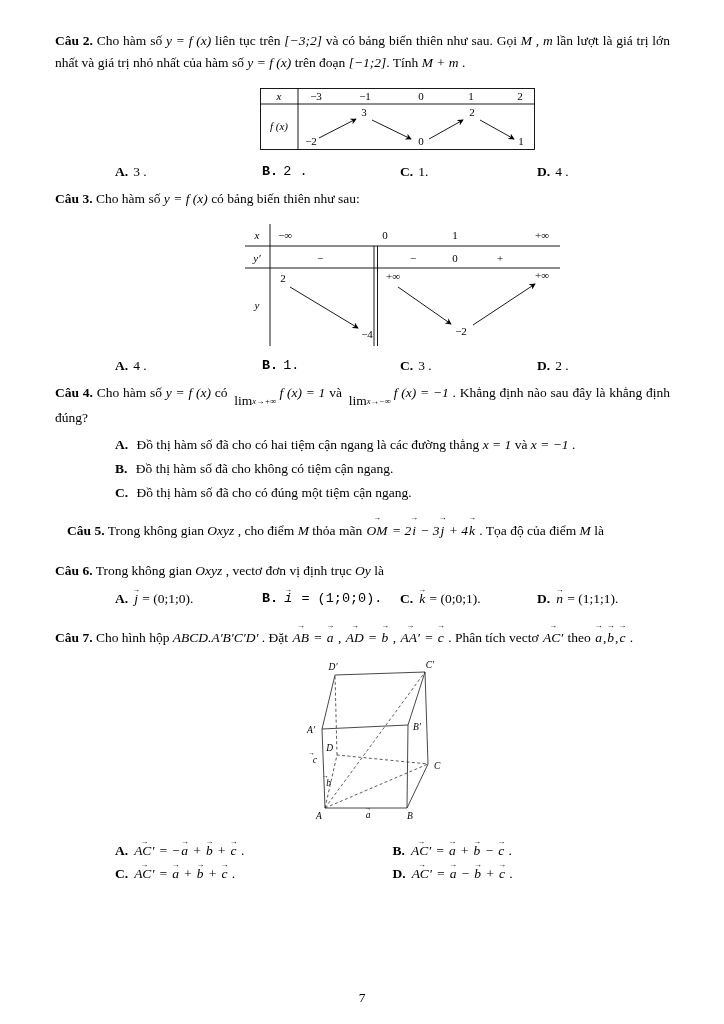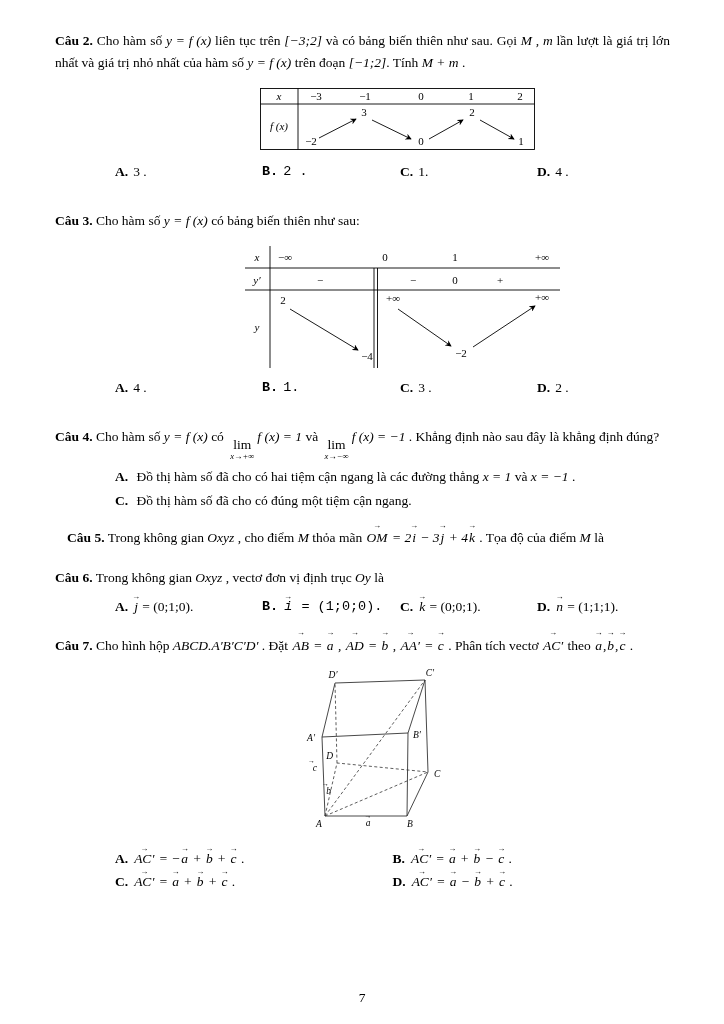--- a/index.html
+++ b/index.html
@@ -11,27 +11,27 @@
   .b { font-weight:bold; }
   .m { font-style:italic; }
   .L { font-weight:bold; margin-right:5px; }
   .ansrow { display:flex; margin:10px 0 0 60px;justify-content:flex-end; }
   .c1 { width:147px; } .c2 { width:138px;font-family:Liberation Mono, monospace; } .c3 { width:137px; } .c4 { flex:1; }
   .optline { margin:3px 0 0 60px; line-height:1.55; }
   .qline { margin:14px 0 0 60px; }
   .vec { position:relative; display:inline-block; font-style:italic; padding:0 1px; }
   .vec::before { content:"→"; position:absolute; top:-0.70em; left:50%; transform:translateX(-50%);
                  font-size:0.6em; font-style:normal; line-height:1; }
-  .lim { display:inline-flex; flex-direction:column; align-items:center; line-height:1;
+  .lim { display:inline-flex; flex-direction:row; align-items:center; line-height:1;
          vertical-align:-8px; margin:0 3px; }
   .lim .ls { font-size:8.5px; font-style:italic; margin-top:1px; }
   .t1wrap { margin:14px 0 0 205px; }
   .t2wrap { margin:14px 0 0 190px; }
   .figwrap { margin:10px 0 0 245px; }
-  .mt14 { margin-top:30px; } .mt16 { margin-top:16px; } .mt18 { margin-top:18px; }
+  .mt14 { margin-top:8px; } .mt16 { margin-top:16px; } .mt18 { margin-top:18px; }
   .mt20 { margin-top:20px; } .mt6 { margin-top:6px; }
   .ind12 { padding-left:12px; }
   svg text { font-family:"Liberation Serif", serif; font-size:11px; fill:#000; }
   svg .ti { font-style:italic; }
   svg .fig { font-size:9.5px; font-style:italic; }
   svg .ar { font-size:7px; font-style:normal; }
   .q7row { display:flex; margin-left:60px; }
   .q7row .q7c { width:285px;font-family:Liberation Serif, serif; }
   .pagenum { position:absolute; bottom:18px; left:0; width:100%; text-align:center; }
 </style>
@@ -130,20 +130,21 @@
 
   <p class="q mt14"><span class="b">Câu 4.</span><span> Cho hàm số </span><span class="m">y = f (x)</span><span> có </span><span class="lim">
         <span>lim</span>
         <span class="ls">x→+∞</span>
       </span><span class="m">f (x) = 1</span><span> và </span><span class="lim">
         <span>lim</span>
         <span class="ls">x→−∞</span>
       </span><span class="m">f (x) = −1</span><span> . Khẳng định nào sau đây là khẳng định đúng?</span></p>
 
   <div class="optline mt6"><span class="L">A.</span><span> Đồ thị hàm số đã cho có hai tiệm cận ngang là các đường thẳng </span><span class="m">x = 1</span><span> và </span><span class="m">x = −1</span><span> .</span></div>
+  <div class="optline"><span class="L">B.</span><span> Đồ thị hàm số đã cho không có tiệm cận ngang.</span></div>
   <div class="optline"><span class="L">C.</span><span> Đồ thị hàm số đã cho có đúng một tiệm cận ngang.</span></div>
 
   <p class="q mt16 ind12"><span class="b">Câu 5.</span><span> Trong không gian </span><span class="m">Oxyz</span><span> , cho điểm </span><span class="m">M</span><span> thỏa mãn </span><span class="vec">OM</span><span class="m"> = 2</span><span class="vec">i</span><span class="m"> − 3</span><span class="vec">j</span><span class="m"> + 4</span><span class="vec">k</span><span> . Tọa độ của điểm </span><span class="m">M</span><span> là</span></p>
 
 
   <p class="q mt18"><span class="b">Câu 6.</span><span> Trong không gian </span><span class="m">Oxyz</span><span> , vectơ đơn vị định trục </span><span class="m">Oy</span><span> là</span></p>
 
   <div class="ansrow">
     <span class="c1"><span class="L">A.</span><span class="vec">j</span><span> = (0;1;0).</span></span>
     <span class="c2"><span class="L">B.</span><span class="vec">i</span><span> = (1;0;0).</span></span>

